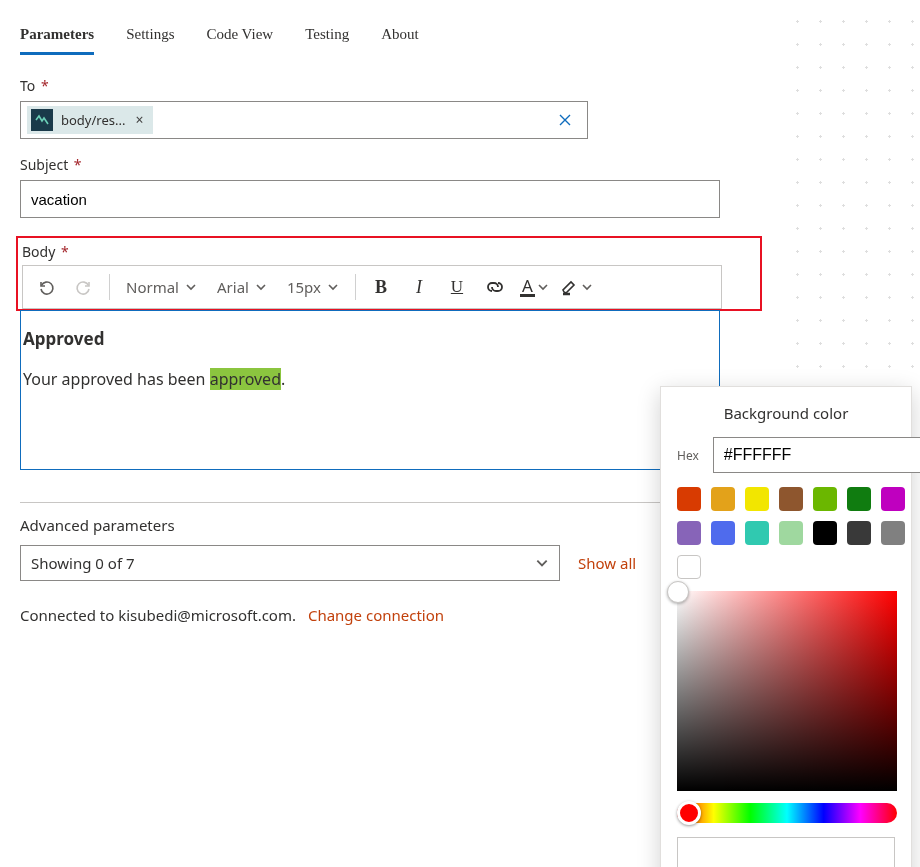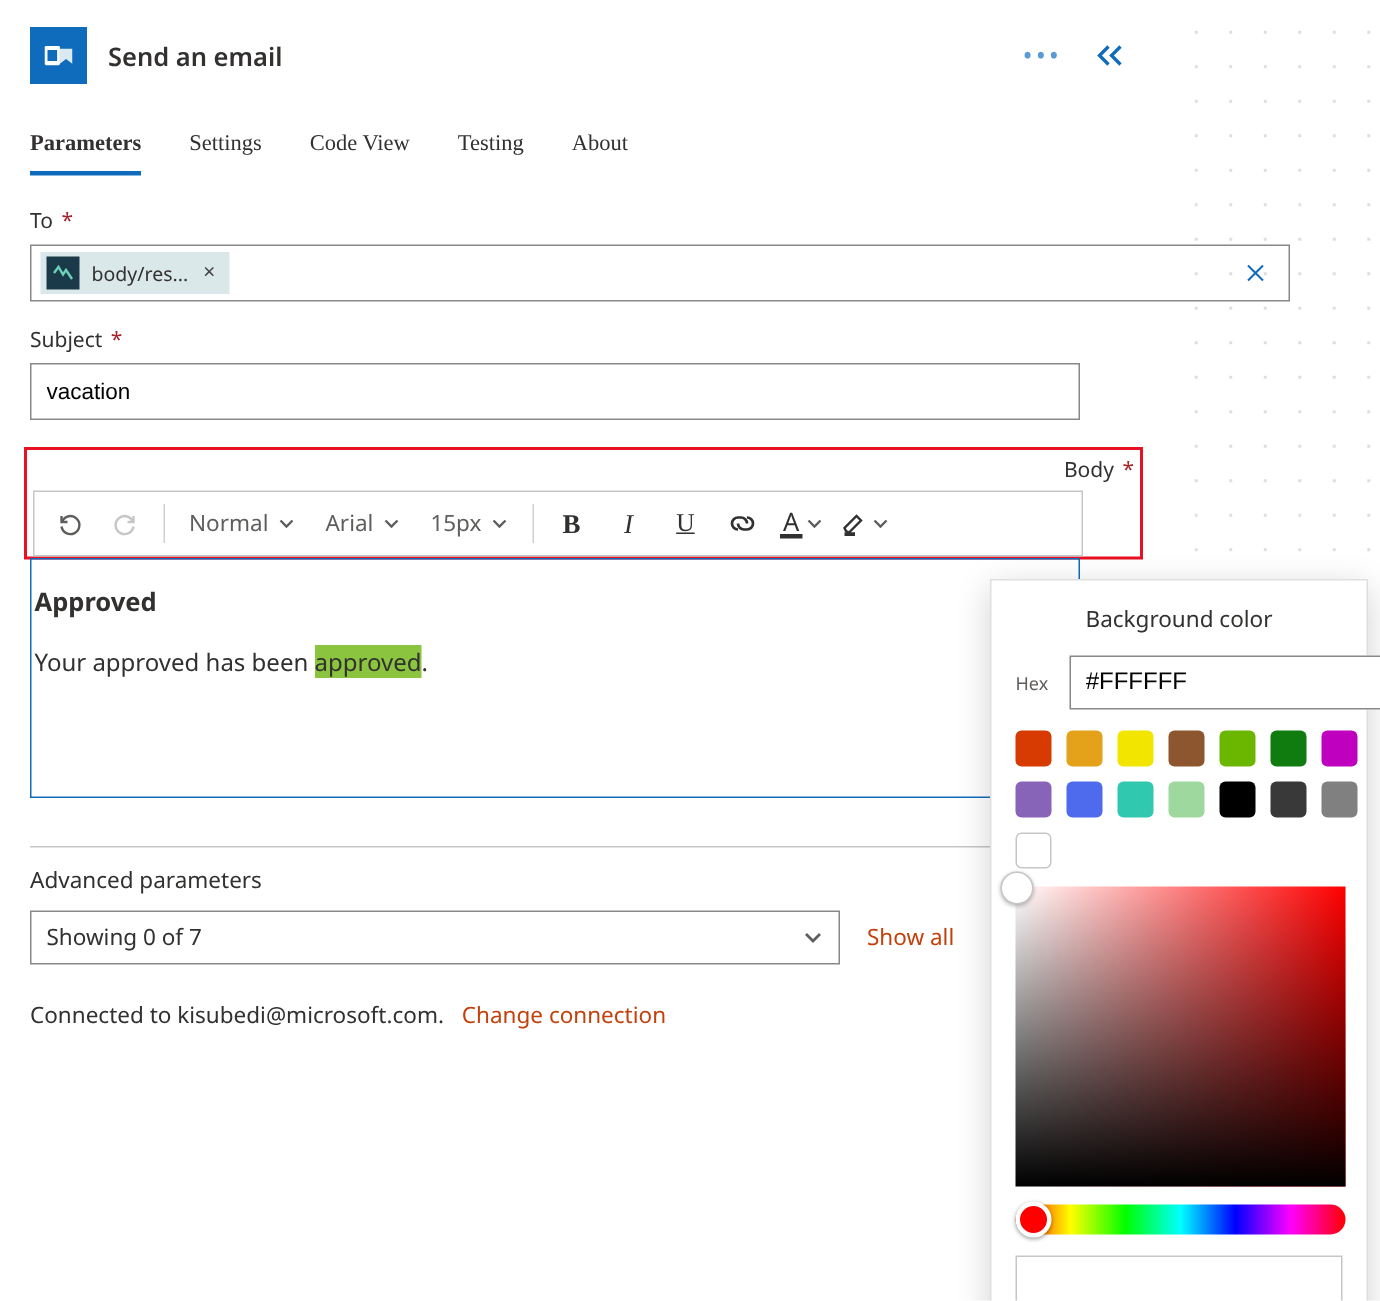--- a/index.html
+++ b/index.html
@@ -80,21 +80,21 @@
       margin-bottom: 6px;
       color: #323130;
     }
     .req { color: #a4262c; margin-left: 2px; }
 
     .token-input {
       border: 1px solid #8a8886;
       padding: 4px 8px 4px 6px;
       display: flex; align-items: center; gap: 8px;
       height: 38px;
-      width: 840px;
+      width: 568px;
       margin-bottom: 16px;
     }
     .token {
       display: flex; align-items: center; gap: 8px;
       background: #dbe8e9;
       padding: 3px 8px 3px 4px;
       font-size: 13px;
       max-width: 160px;
     }
     .token-icon {
@@ -236,39 +236,20 @@
     .chev { display:inline-flex; }
     svg { display:block; }
   </style>
 </head>
 <body>
 
 <div class="dot-canvas"></div>
 
 <div class="panel">
 
-  <div class="header">
-    <div class="action-icon">
-      <svg width="22" height="22" viewBox="0 0 24 24">
-          <rect x="2" y="5" width="11" height="14" rx="1" fill="#fff"></rect>
-          <rect x="4" y="8" width="7" height="8" fill="#0f6cbd"></rect>
-          <path d="M13 7h9v11l-4.5-3.5L13 18z" fill="#fff" opacity=".85"></path>
-        </svg>
-    </div>
-    <div class="header-title">Send an email</div>
-    <div class="header-actions">
-      <span class="dots">•••</span>
-      <span class="collapse-icon">
-        <svg width="20" height="16" viewBox="0 0 20 16" fill="none" stroke-width="2.2">
-            <path d="M9 2 3 8l6 6"></path>
-            <path d="M17 2l-6 6 6 6"></path>
-          </svg>
-      </span>
-    </div>
-  </div>
 
   <div class="tabs">
     <div class="tab active">Parameters</div>
     <div class="tab">Settings</div>
     <div class="tab">Code View</div>
     <div class="tab">Testing</div>
     <div class="tab">About</div>
   </div>
 
   
@@ -293,21 +274,21 @@
   </div>
 
   
   <div class="field-label">
     <span>Subject</span><span class="req"> *</span>
   </div>
   <input class="text-input" type="text" value="vacation" style="">
 
   
   <div class="highlight-red-box">
-    <div class="field-label" style="margin-bottom:4px;text-align:right;">
+    <div class="field-label" style="margin-bottom:4px;">
       <span>Body</span><span class="req"> *</span>
     </div>
     <div class="rte-toolbar">
       <div class="tb-btn">
         <svg width="18" height="18" viewBox="0 0 18 18" fill="none" stroke="#605e5c" stroke-width="1.6">
             <path d="M4 4v4h4"></path>
             <path d="M4.5 7.5A6 6 0 1 1 4 11"></path>
           </svg>
       </div>
       <div class="tb-btn disabled">

